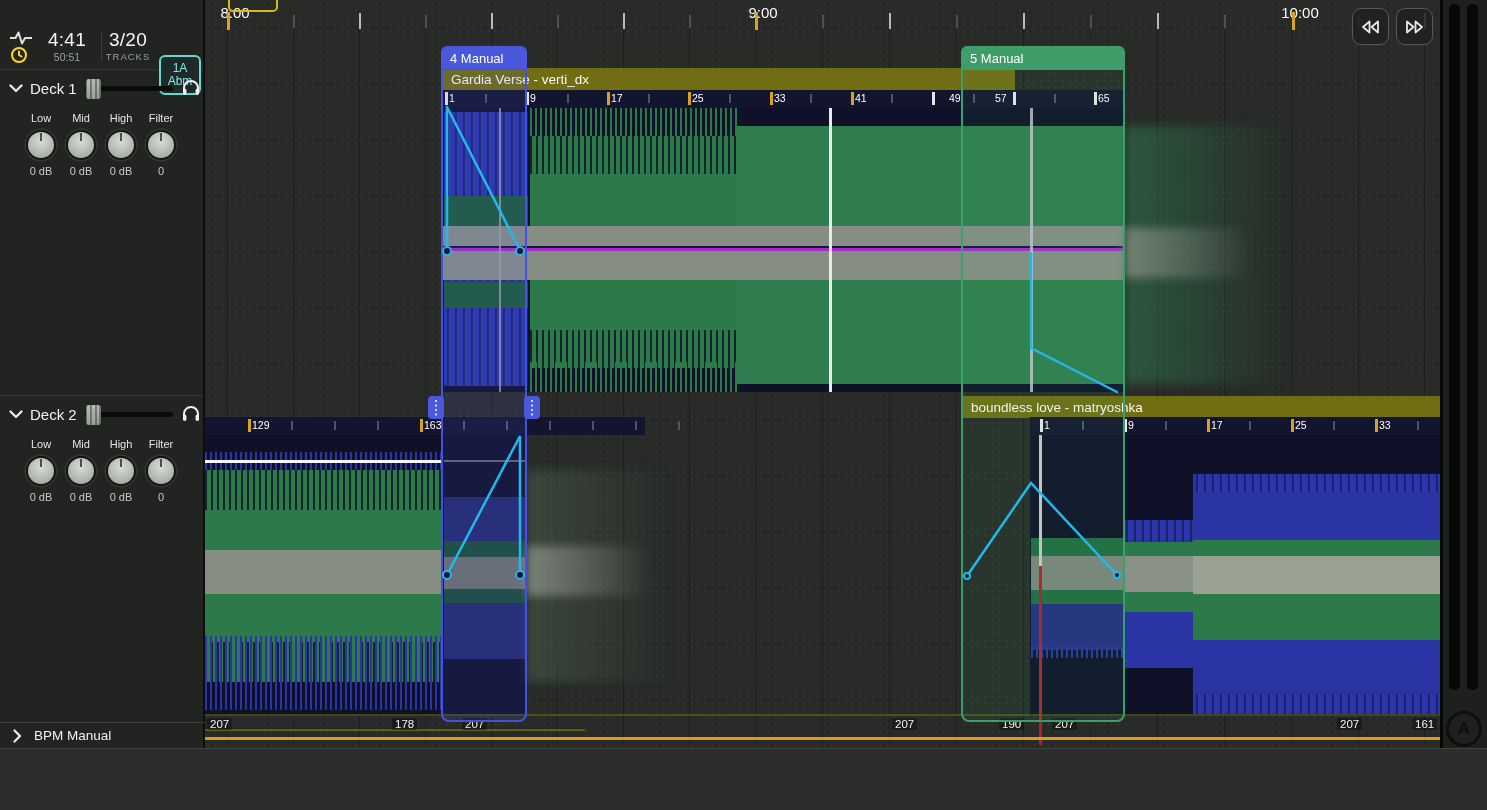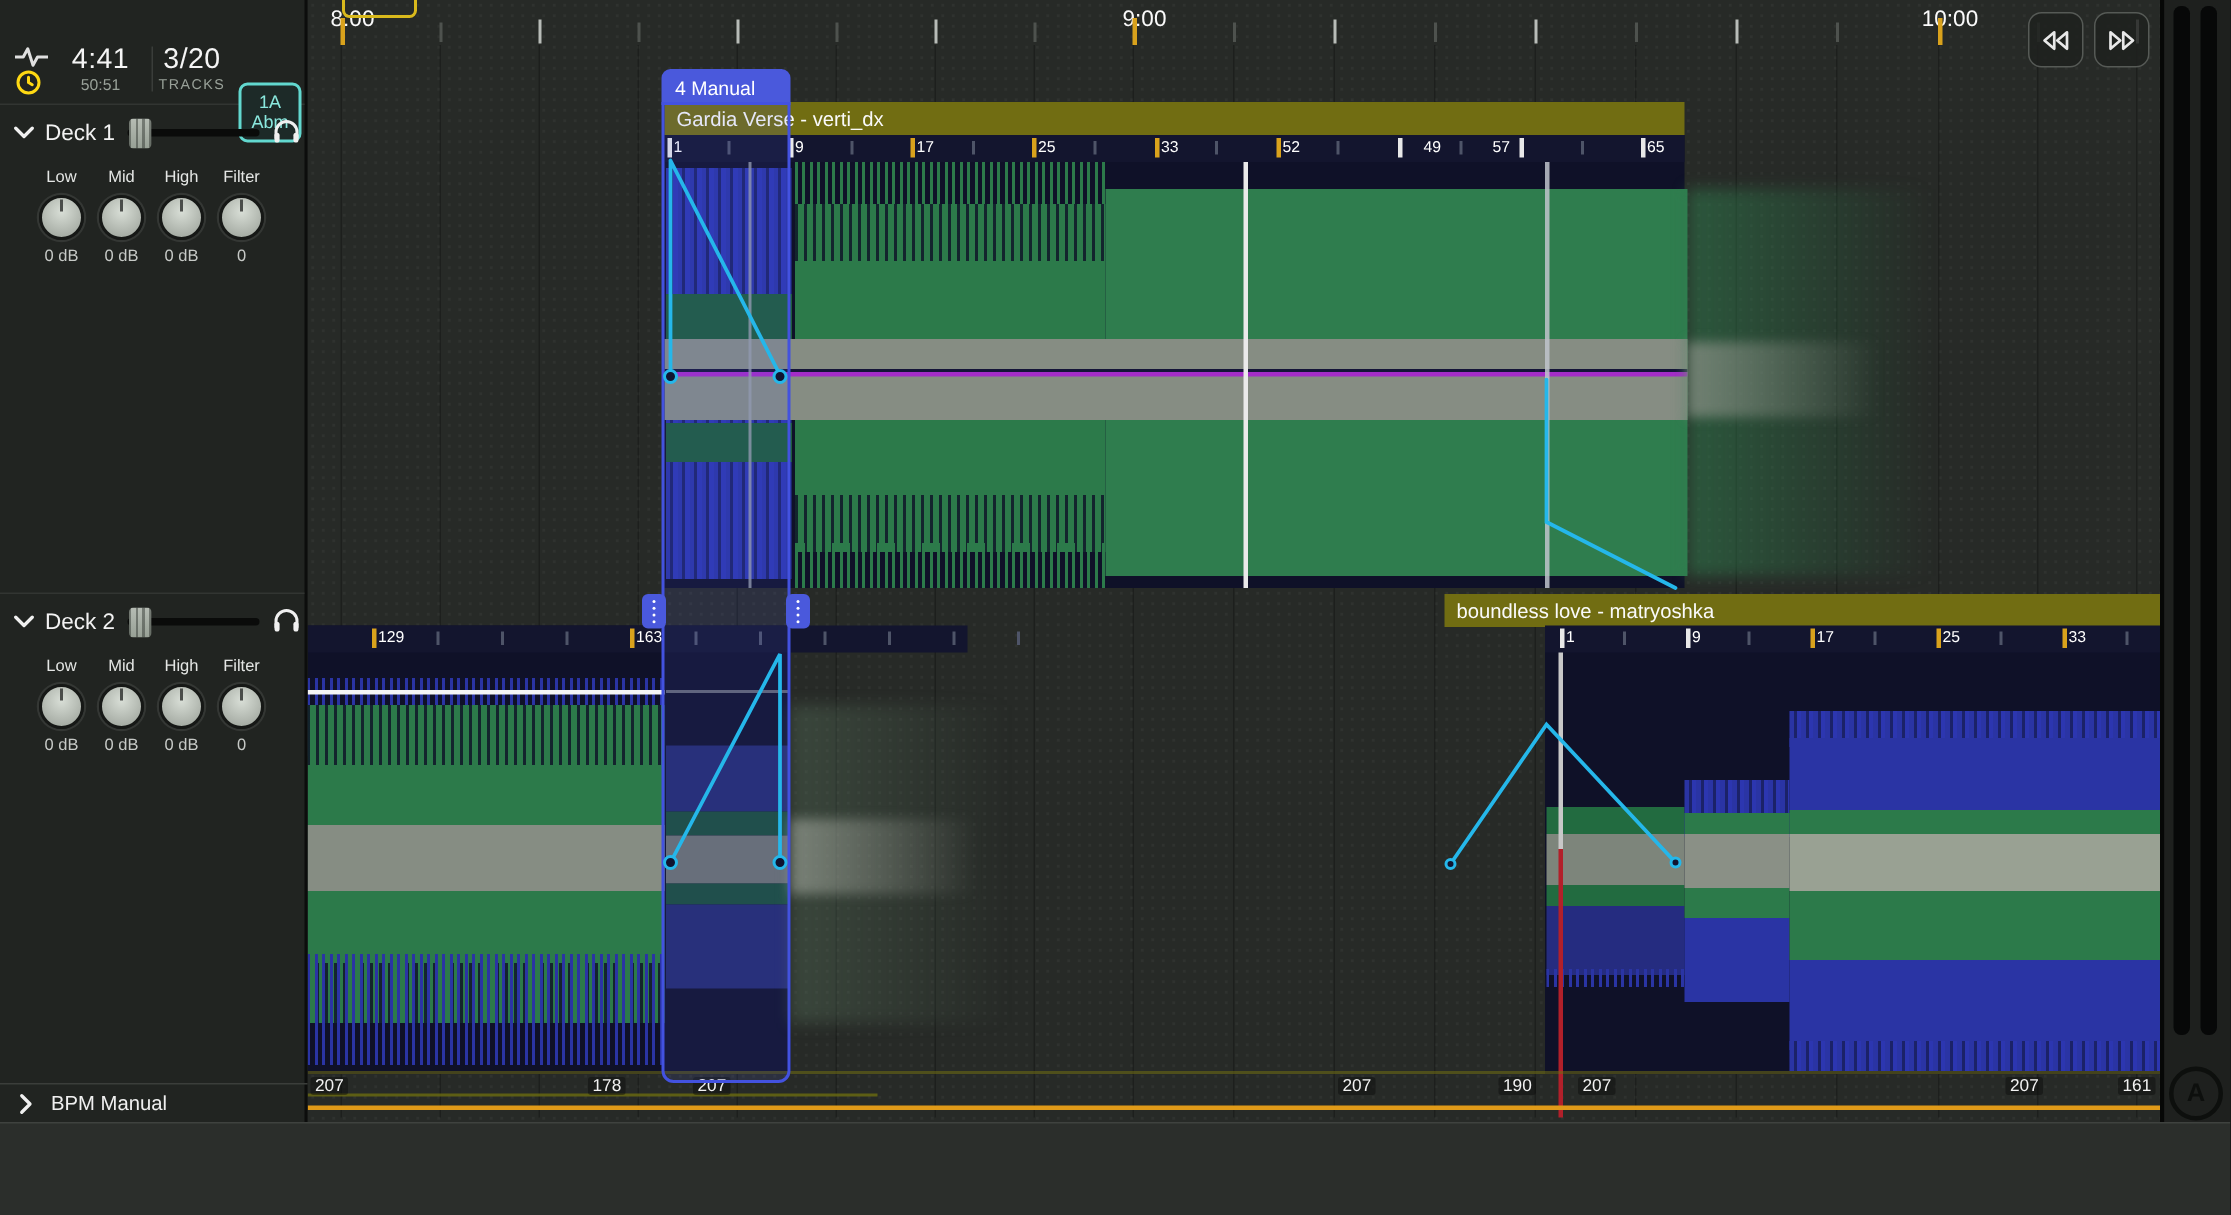--- a/index.html
+++ b/index.html
@@ -162,30 +162,30 @@
       <div style="position: absolute; left: 1193px; top: 594px; width: 247px; height: 46px; background: rgb(44, 122, 74);"></div>
       <div style="position: absolute; left: 1193px; top: 640px; width: 247px; height: 60px; background: rgb(42, 52, 164);"></div>
       <div class="stripesBlue" style="position: absolute; left: 1193px; top: 694px; width: 247px; height: 20px;"></div>
       <div style="position: absolute; left: 1039px; top: 417px; width: 3px; height: 149px; background: rgb(200, 200, 200);"></div>
       <div style="position: absolute; left: 1039px; top: 566px; width: 3px; height: 179px; background: rgb(178, 32, 42);"></div>
       <div style="position: absolute; left: 205px; top: 714px; width: 1235px; height: 2px; background: rgba(113, 109, 18, 0.55);"></div>
       <div style="position: absolute; left: 205px; top: 729px; width: 380px; height: 2px; background: rgba(107, 107, 16, 0.8);"></div>
       <div style="position: absolute; left: 205px; top: 737px; width: 1235px; height: 2.5px; background: rgb(224, 154, 24);"></div>
     </div>
 
-  <div class="abs titlebar" style="left:443px;top:68px;width:680px;z-index:6">
+  <div class="abs titlebar" style="left:443px;top:68px;width:572px;z-index:6">
     <span style="padding-left:8px">Gardia Verse - verti_dx</span>
   </div>
   <div class="abs ruler" id="ruler1" style="left:443px;top:90px;width:680px">
     <span class="beat" style="left:6px">1</span>
     <span class="beat" style="left:87px">9</span>
     <span class="beat" style="left:168px">17</span>
     <span class="beat" style="left:249px">25</span>
     <span class="beat" style="left:331px">33</span>
-    <span class="beat" style="left:412px">52</span>
+    <span class="beat" style="left:412px">41</span>
     <span class="beat" style="left:506px">49</span>
     <span class="beat" style="left:552px">57</span>
     <span class="beat" style="left:655px">65</span>
   <div style="position: absolute; left: 2px; top: 2px; width: 2.5px; height: 13px; background: rgb(232, 232, 232);"></div>
       <div style="position: absolute; left: 83px; top: 2px; width: 2.5px; height: 13px; background: rgb(232, 232, 232);"></div>
       <div style="position: absolute; left: 164px; top: 2px; width: 2.5px; height: 13px; background: rgb(217, 162, 28);"></div>
       <div style="position: absolute; left: 245px; top: 2px; width: 2.5px; height: 13px; background: rgb(217, 162, 28);"></div>
       <div style="position: absolute; left: 327px; top: 2px; width: 2.5px; height: 13px; background: rgb(217, 162, 28);"></div>
       <div style="position: absolute; left: 408px; top: 2px; width: 2.5px; height: 13px; background: rgb(217, 162, 28);"></div>
       <div style="position: absolute; left: 489px; top: 2px; width: 2.5px; height: 13px; background: rgb(232, 232, 232);"></div>
@@ -236,20 +236,26 @@
       <div style="position: absolute; left: 303px; top: 4px; width: 2px; height: 9px; background: rgb(78, 84, 104);"></div>
       <div style="position: absolute; left: 387px; top: 4px; width: 2px; height: 9px; background: rgb(78, 84, 104);"></div>
     </div>
 
   <div class="abs region" style="left:441px;top:46px;width:86px;height:676px">
     <div class="region-tab" style="background:#4a59dc">
       <span>4 Manual</span>
     </div>
     <div class="region-body" style="border:2px solid #4352e0;background:rgba(80,100,240,.12)"></div>
   </div>
+  <div class="abs region" style="left:961px;top:46px;width:164px;height:676px">
+    <div class="region-tab" style="background:#3f9d6a">
+      <span>5 Manual</span>
+    </div>
+    <div class="region-body" style="border:2px solid #38a169;background:rgba(70,190,130,.08)"></div>
+  </div>
 
   <div class="abs kebab" style="left:428px;top:396px">
       <div class="kdot"></div>
     </div>
   <div class="abs kebab" style="left:524px;top:396px">
       <div class="kdot"></div>
     </div>
 
   <svg class="abs layer" style="z-index:10" viewBox="0 0 1487 810">
     <g stroke="#25b7ea" stroke-width="2.5" fill="none" stroke-linecap="round">

